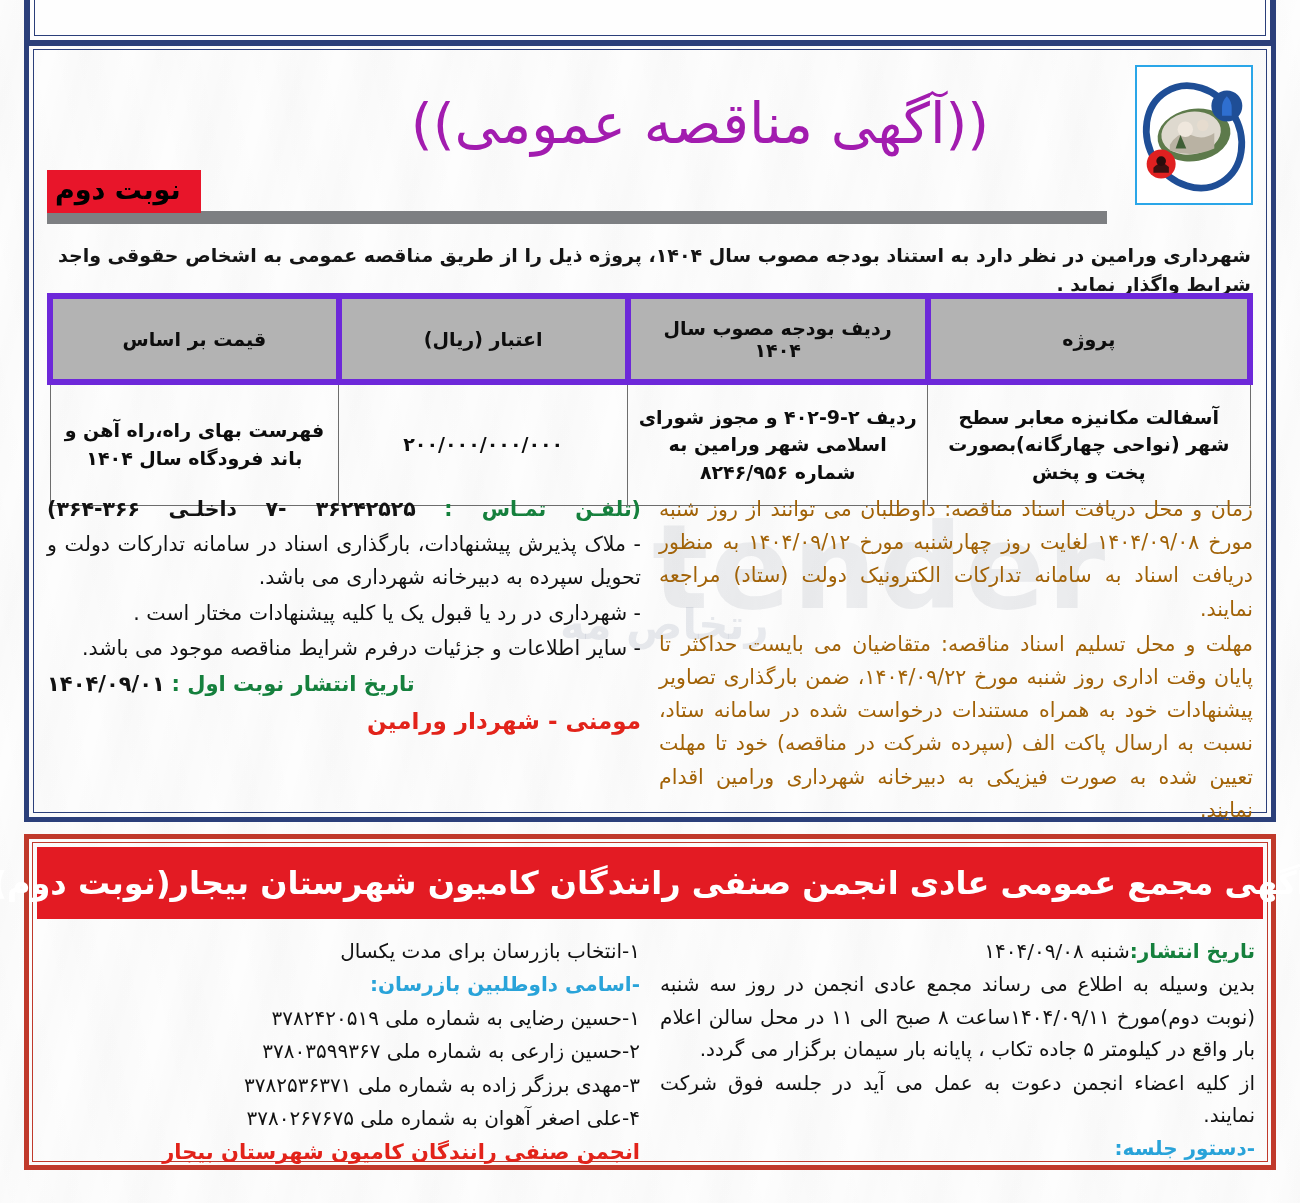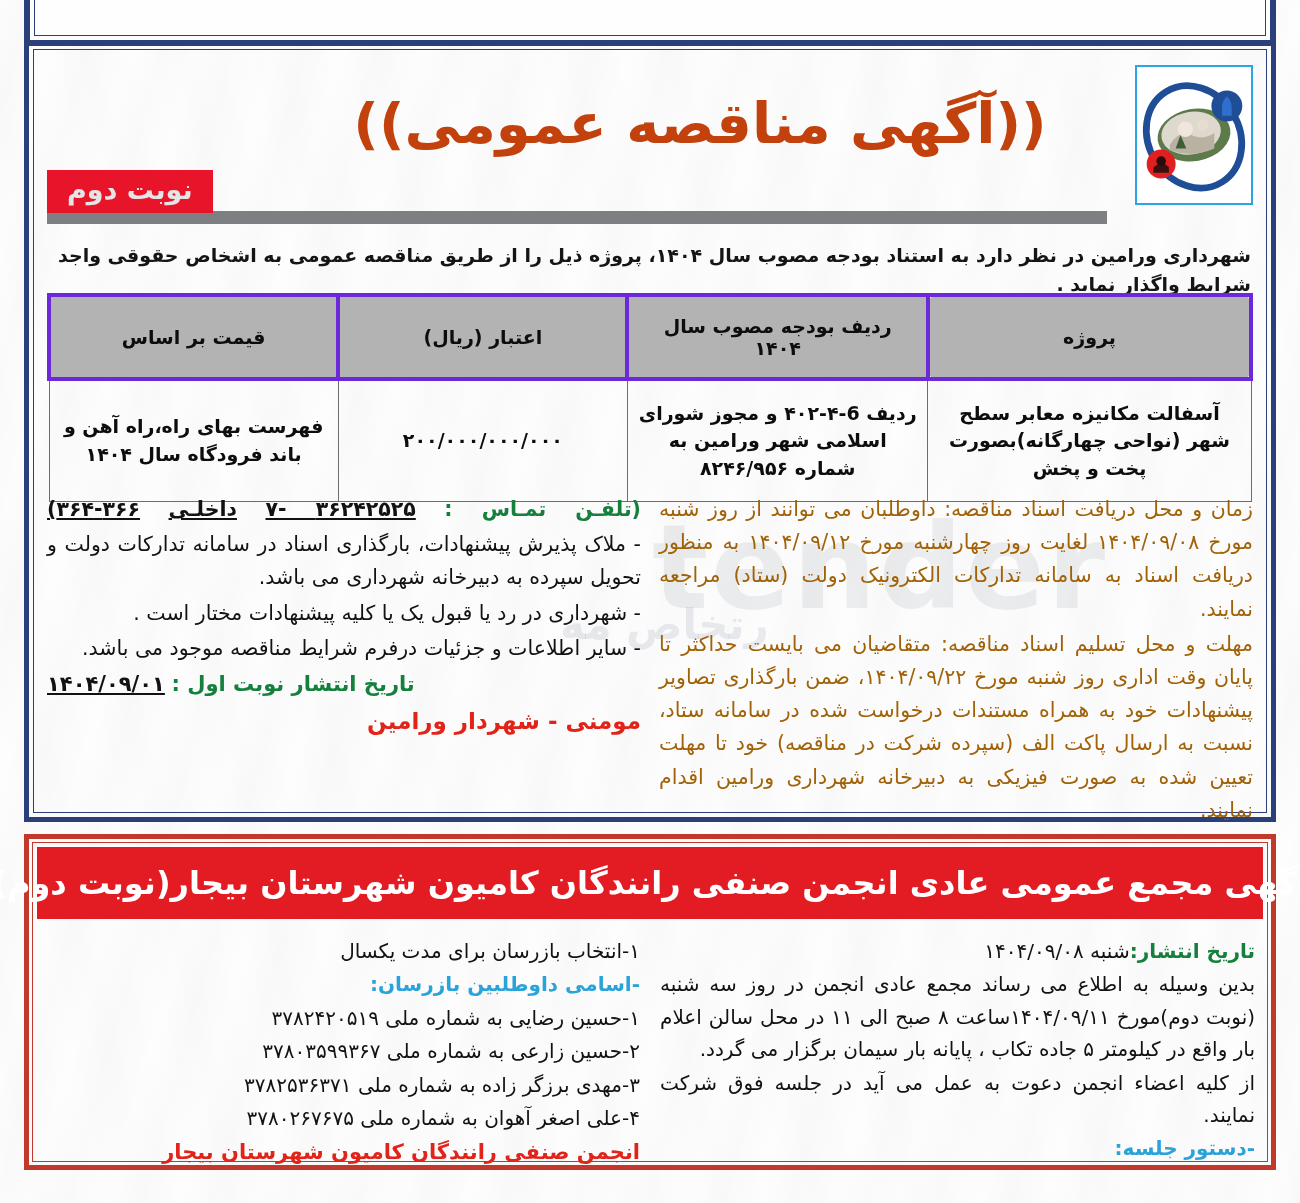--- a/index.html
+++ b/index.html
@@ -99,22 +99,22 @@
     position: relative;
     height: 200px;
   }
   .tender-title {
     position: absolute;
     right: 200px;
     top: 46px;
     left: 300px;
     text-align: center;
     font-size: 56px;
-    font-weight: bold;
-    color: #c2410c;
+    font-weight: normal;
+    color: #a21caf;
     font-family: "DejaVu Sans", "Liberation Sans", sans-serif;
     letter-spacing: -1px;
     white-space: nowrap;
   }
 
   .logo-box {
     position: absolute;
     right: 18px;
     top: 20px;
     width: 118px;
@@ -123,24 +123,24 @@
     background: #ffffff;
     box-sizing: border-box;
   }
   .logo-svg { display:block; width:100%; height:100%; }
 
   .round-badge {
     position: absolute;
     left: 18px;
     top: 125px;
     background: #e8152a;
-    color: #e5e5e5;
+    color: #000000;
     font-size: 27px;
     font-weight: bold;
-    padding: 6px 20px 10px 20px;
+    padding: 6px 20px 10px 8px;
     line-height: 1.0;
     z-index: 6;
   }
   .gray-rule {
     position: absolute;
     left: 18px;
     top: 166px;
     width: 1060px;
     height: 13px;
     background: #7d7f82;
@@ -166,21 +166,21 @@
     right: 18px;
     top: 248px;
   }
   table.tender-table {
     width: 100%;
     border-collapse: collapse;
     table-layout: fixed;
   }
   table.tender-table th {
     background: #b3b3b3;
-    border: 4px solid #6d28d9;
+    border: 6px solid #6d28d9;
     color: #0d0d0d;
     font-size: 19px;
     font-weight: bold;
     height: 72px;
     vertical-align: middle;
     text-align: center;
     padding: 4px 8px;
   }
   table.tender-table td {
     background: transparent;
@@ -224,21 +224,21 @@
     text-align: justify;
     text-align-last: right;
     font-size: 20.5px;
     line-height: 1.62;
     color: #121212;
     direction: rtl;
   }
   .col-right p, .col-left p { margin: 0 0 2px 0; }
 
   .lbl-cyan  { color: #15803d; font-weight: bold; }
-  .txt-b     { font-weight: bold; text-decoration: underline; }
+  .txt-b     { font-weight: bold; }
 
   .phone-line { text-align: justify; text-align-last: justify; }
   .sign-line {
     margin-top: 8px;
     color: #e2231a;
     font-weight: bold;
     font-size: 23px;
     text-align: right;
     text-align-last: right;
   }
@@ -368,21 +368,21 @@
         <tr>
           <th class="col-project">پروژه</th>
           <th class="col-budget">ردیف بودجه مصوب سال ۱۴۰۴</th>
           <th class="col-credit">اعتبار (ریال)</th>
           <th class="col-price">قیمت بر اساس</th>
         </tr>
       </thead>
       <tbody>
         <tr>
           <td>آسفالت مکانیزه معابر سطح شهر (نواحی چهارگانه)بصورت پخت و پخش</td>
-          <td>ردیف 6-۴-۴۰۲ و مجوز شورای اسلامی شهر ورامین به شماره ۸۲۴۶/۹۵۶</td>
+          <td>ردیف ۲-9-۴۰۲ و مجوز شورای اسلامی شهر ورامین به شماره ۸۲۴۶/۹۵۶</td>
           <td>۲۰۰/۰۰۰/۰۰۰/۰۰۰</td>
           <td>فهرست بهای راه،راه آهن و باند فرودگاه  سال ۱۴۰۴</td>
         </tr>
       </tbody>
     </table>
   </div>
 
   <div class="tender-body">
 
     <div class="col-right">

